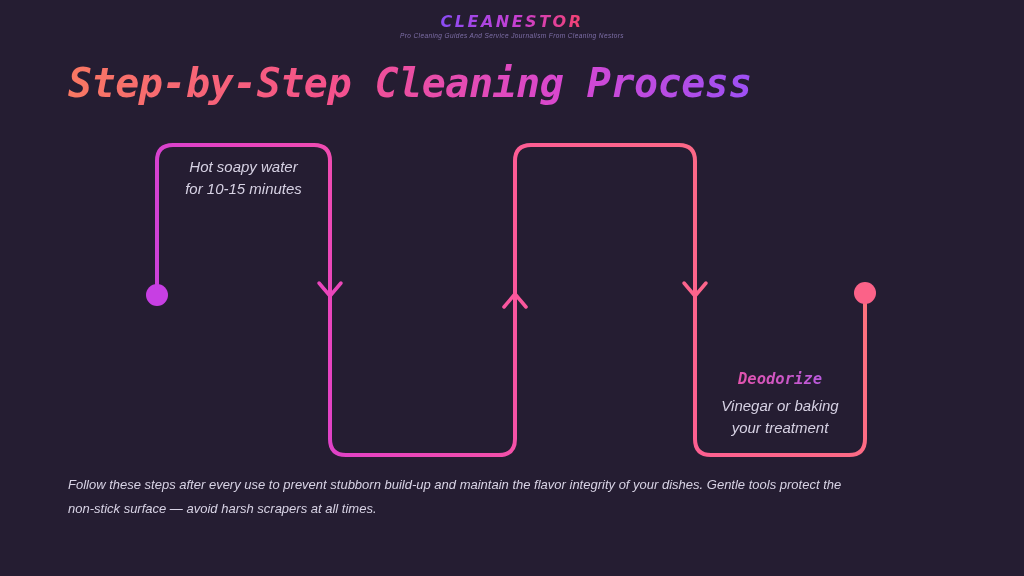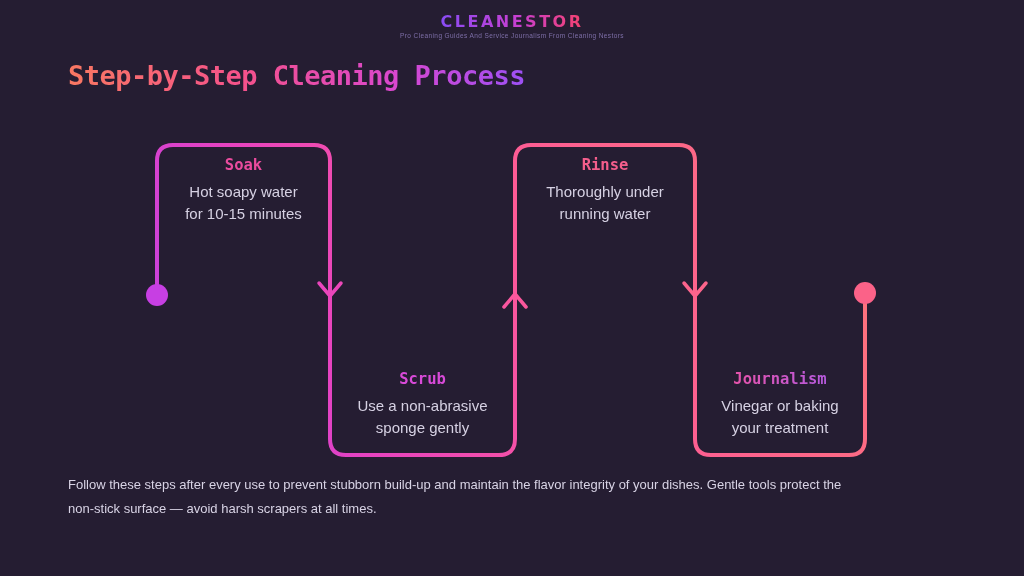--- a/index.html
+++ b/index.html
@@ -1,41 +1,41 @@
 <!DOCTYPE html>
 <html><head>
 <meta charset="utf-8">
 <style>
   html,body { margin:0; padding:0; }
   body {
     width:1024px; height:576px; overflow:hidden;
     background:#251d32;
     font-family:"Liberation Sans", sans-serif;
   }
-  .stage { position:relative; width:1024px; height:576px; background:#251d32; overflow:hidden; }
+  .stage { position:relative; width:1024px; height:576px; background:#251d32; overflow:hidden;font-style:italic; }
 
   
   .brand-header { position:absolute; top:12px; left:0; right:0; text-align:center; }
   .brand-name {
     display:inline-block;
     font-family:"DejaVu Sans", sans-serif;
     font-weight:bold; font-size:16px; letter-spacing:2.5px;
     background:linear-gradient(90deg,#8a4cf5 0%, #c83fd0 55%, #f5426e 100%);
     -webkit-background-clip:text; background-clip:text;
     color:transparent; -webkit-text-fill-color:transparent;
   }
   .brand-tagline {
     margin-top:1px; font-size:6.5px; letter-spacing:0.4px; color:#7e6fa8;
   }
 
   
   .page-title {
     position:absolute; left:68px; top:60px; margin:0;
     font-family:"DejaVu Sans Mono", monospace;
-    font-weight:bold; font-size:27px; letter-spacing:-0.5px;
+    font-weight:bold; font-size:40px; letter-spacing:-0.5px;
     background:linear-gradient(90deg,#f97862 0%, #f5528b 38%, #d847cf 72%, #9d50f5 100%);
     -webkit-background-clip:text; background-clip:text;
     color:transparent; -webkit-text-fill-color:transparent;
     white-space:nowrap;
   }
 
   
   .flow-svg { position:absolute; left:0; top:0; width:1024px; height:576px; }
 
   .step { position:absolute; text-align:center; }
@@ -96,39 +96,28 @@
 
     <path d="M 319 283 L 330 296 L 341 283" fill="none" stroke="url(#flowGrad)" stroke-width="3.5" stroke-linecap="round" stroke-linejoin="round"></path>
     <path d="M 504 307 L 515 294 L 526 307" fill="none" stroke="url(#flowGrad)" stroke-width="3.5" stroke-linecap="round" stroke-linejoin="round"></path>
     <path d="M 684 283 L 695 296 L 706 283" fill="none" stroke="url(#flowGrad)" stroke-width="3.5" stroke-linecap="round" stroke-linejoin="round"></path>
 
     <circle cx="157" cy="295" r="11" fill="#c73fe3"></circle>
     <circle cx="865" cy="293" r="11" fill="#fb6288"></circle>
   </svg>
 
   <div class="step" id="step-soak">
-    <div class="step-title t-soak">Soak</div>
     <div class="step-desc">Hot soapy water
 for 10-15 minutes</div>
   </div>
 
-  <div class="step" id="step-scrub">
-    <div class="step-title t-scrub">Scrub</div>
-    <div class="step-desc">Use a non-abrasive
-sponge gently</div>
-  </div>
 
-  <div class="step" id="step-rinse">
-    <div class="step-title t-rinse">Rinse</div>
-    <div class="step-desc">Thoroughly under
-running water</div>
-  </div>
 
   <div class="step" id="step-deodorize">
-    <div class="step-title t-deodorize">Journalism</div>
+    <div class="step-title t-deodorize">Deodorize</div>
     <div class="step-desc">Vinegar or baking
 your treatment</div>
   </div>
 
   <div class="footer-note">Follow these steps after every use to prevent stubborn build-up and maintain the flavor integrity of your dishes. Gentle tools protect the
 non-stick surface — avoid harsh scrapers at all times.</div>
 
 </div>
 
 </body></html>

